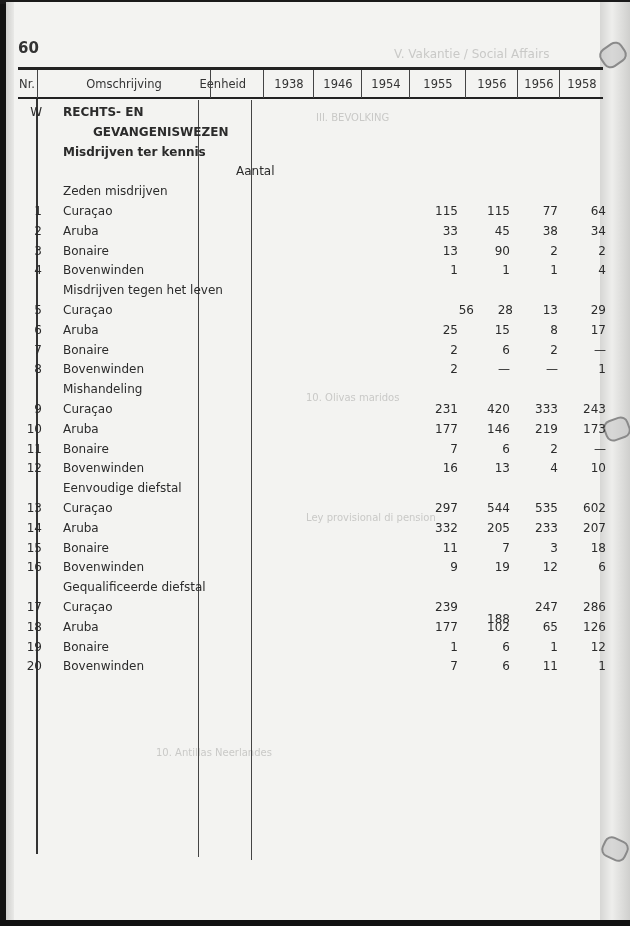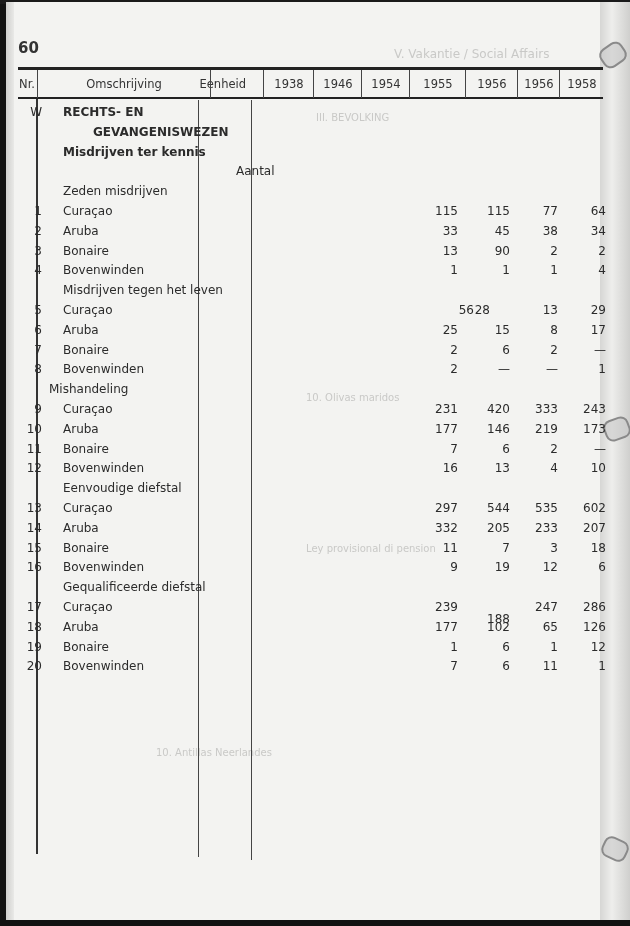--- a/index.html
+++ b/index.html
@@ -64,21 +64,21 @@
 
 <div class="top-strip"></div>
 
 <div class="page">
   <div class="page-edge-left"></div>
   <div class="page-edge-right"></div>
 
   <span class="ghost" style="left:388px;top:45px;font-size:12px;">V. Vakantie / Social Affairs</span>
   <span class="ghost" style="left:310px;top:110px;">III. BEVOLKING</span>
   <span class="ghost" style="left:300px;top:390px;">10. Olivas maridos</span>
-  <span class="ghost" style="left:300px;top:510px;margin-top:31px;">Ley provisional di pension</span>
+  <span class="ghost" style="left:300px;top:510px;">Ley provisional di pension</span>
   <span class="ghost" style="left:150px;top:745px;">10. Antillas Neerlandes</span>
 </div>
 
 <div class="binding-clip" style="left:600px;top:44px;transform:rotate(-35deg);"></div>
 <div class="binding-clip" style="left:604px;top:418px;transform:rotate(-20deg);"></div>
 <div class="binding-clip" style="left:602px;top:838px;transform:rotate(25deg);"></div>
 
 <div class="header">
   <span class="page-number">60</span>
 </div>
@@ -178,21 +178,21 @@
     <div class="row" style="top:280.20000000000005px;left:18px;width:585px;">
       <span class="desc">Misdrijven tegen het leven</span>
     </div>
     <div class="row" style="top:300.00000000000006px;left:18px;width:585px;">
       <span class="nr" style="left:0;">5</span>
       <span class="desc">Curaçao</span>
       <span class="val" style="left:218px;"></span>
       <span class="val" style="left:268px;"></span>
       <span class="val" style="left:316px;"></span>
       <span class="val" style="left:416px;">56</span>
-      <span class="val" style="left:432px;">28</span>
+      <span class="val" style="left:455px;">28</span>
       <span class="val" style="left:500px;">13</span>
       <span class="val" style="left:548px;">29</span>
     </div>
     <div class="row" style="top:319.80000000000007px;left:18px;width:585px;">
       <span class="nr" style="left:0;">6</span>
       <span class="desc">Aruba</span>
       <span class="val" style="left:218px;"></span>
       <span class="val" style="left:268px;"></span>
       <span class="val" style="left:316px;"></span>
       <span class="val" style="left:400px;">25</span>
@@ -215,21 +215,21 @@
       <span class="nr" style="left:0;">8</span>
       <span class="desc">Bovenwinden</span>
       <span class="val" style="left:218px;"></span>
       <span class="val" style="left:268px;"></span>
       <span class="val" style="left:316px;"></span>
       <span class="val" style="left:400px;">2</span>
       <span class="val" style="left:452px;">—</span>
       <span class="val" style="left:500px;">—</span>
       <span class="val" style="left:548px;">1</span>
     </div>
-    <div class="row" style="top:379.2000000000001px;left:4px;width:585px;">
+    <div class="row" style="top:379.2000000000001px;left:18px;width:585px;">
       <span class="desc">Mishandeling</span>
     </div>
     <div class="row" style="top:399.0000000000001px;left:18px;width:585px;">
       <span class="nr" style="left:0;">9</span>
       <span class="desc">Curaçao</span>
       <span class="val" style="left:218px;"></span>
       <span class="val" style="left:268px;"></span>
       <span class="val" style="left:316px;"></span>
       <span class="val" style="left:400px;">231</span>
       <span class="val" style="left:452px;">420</span>

